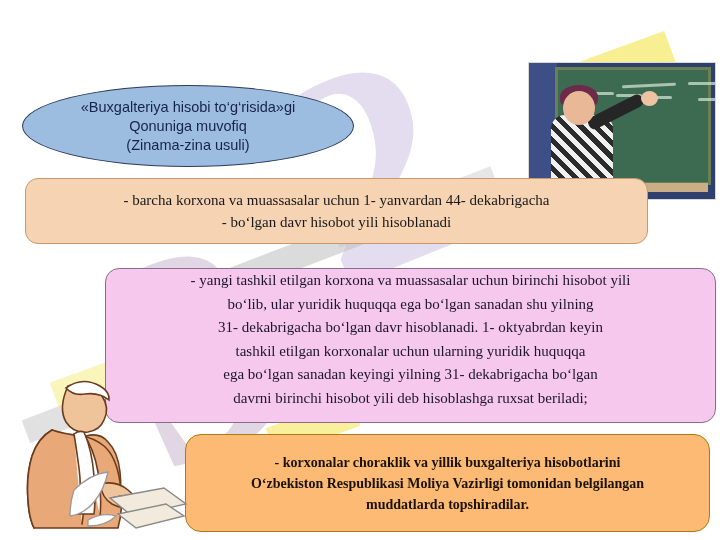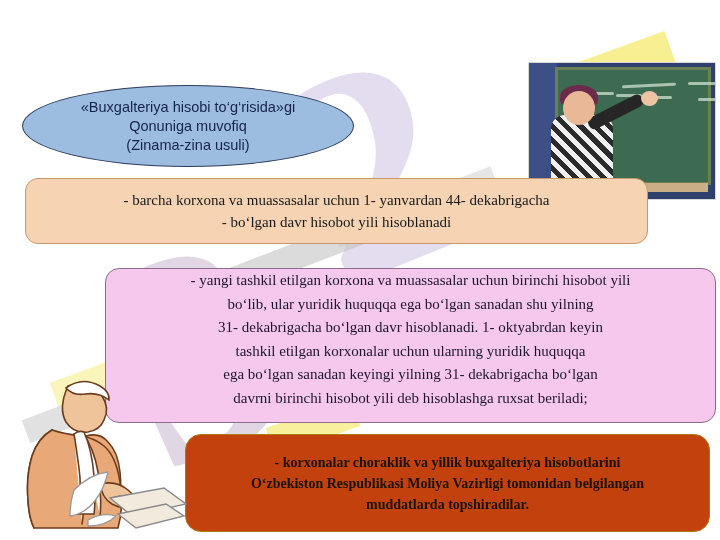--- a/index.html
+++ b/index.html
@@ -102,21 +102,21 @@
     display:flex;align-items:flex-start;justify-content:center;
   }
   .pink-box .ktext{
     font-family:"Liberation Serif",serif;font-size:15px;line-height:23.5px;
     color:#1c1430;text-align:center;white-space:pre-line;padding:0 6px;
   }
 
   
   .orange-box{
     position:absolute;left:185px;top:434px;width:523px;height:96px;
-    background:#c2410c;border:1px solid #a97b12;border-radius:16px;
+    background:#fdba74;border:1px solid #a97b12;border-radius:16px;
     display:flex;align-items:center;justify-content:center;
   }
   .orange-box .otext{
     font-family:"Liberation Serif",serif;font-weight:bold;font-size:14px;line-height:21px;
     color:#1a1208;text-align:center;white-space:pre-line;padding:0 12px;
   }
 
   
   .clipart{position:absolute;left:14px;top:372px;width:176px;height:160px;}
 </style>

